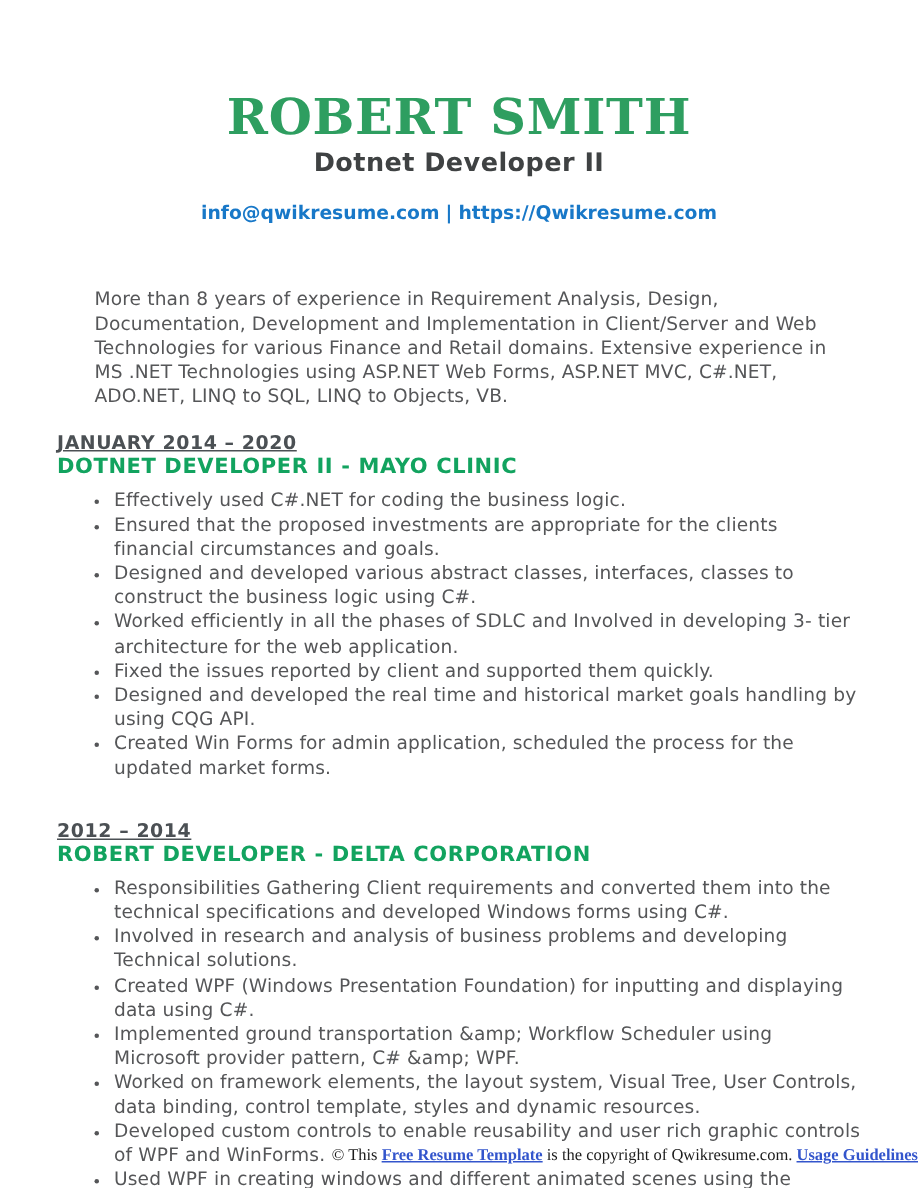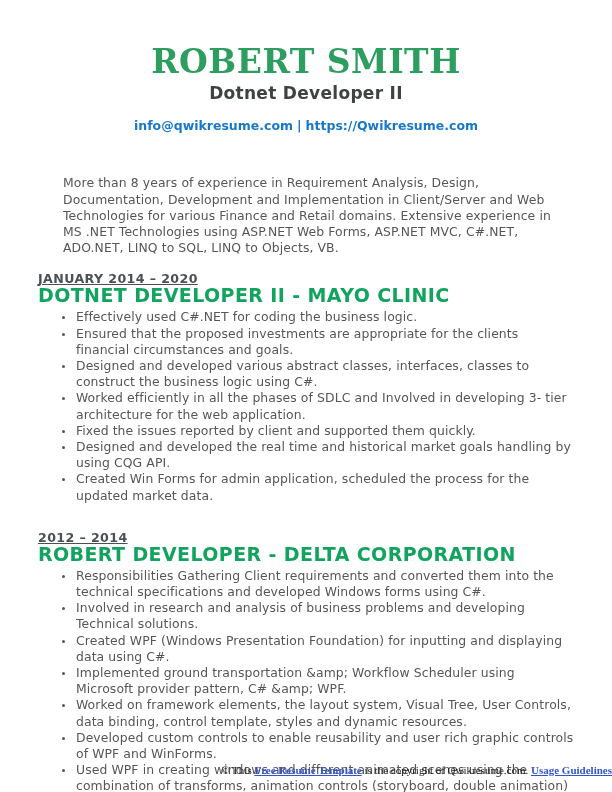--- a/index.html
+++ b/index.html
@@ -14,21 +14,21 @@
     margin: 0 auto;
     background: #ffffff;
     overflow: hidden;
     font-family: "DejaVu Sans", "Liberation Sans", sans-serif;
     box-sizing: border-box;
   }
 
   
   .header {
     text-align: center;
-    padding-top: 44px;
+    padding-top: 60px;
   }
   .resume-name {
     margin: 0;
     font-family: "DejaVu Serif", "Liberation Serif", serif;
     font-weight: 600;
     font-size: 33px;
     line-height: 1.1;
     letter-spacing: 0.5px;
     color: var(--accent-green, #2e9e60);
   }
@@ -68,21 +68,21 @@
   .section-2 { margin-top: 25px; }
   .exp-dates {
     font-size: 12.6px;
     font-weight: bold;
     letter-spacing: 0.4px;
     color: #4b5054;
     line-height: 17px;
     text-decoration: underline;
   }
   .exp-title {
-    font-size: 19px;
+    font-size: 14px;
     font-weight: bold;
     letter-spacing: 0.4px;
     color: var(--heading-green, #12a35f);
     line-height: 17px;
   }
   .exp-bullets {
     margin: 5px 0 0 0;
     padding: 0 0 0 37px;
     list-style: disc outside;
   }
@@ -133,21 +133,21 @@
   <div class="section section-1">
     <div class="exp-dates">JANUARY 2014 – 2020</div>
     <div class="exp-title">DOTNET DEVELOPER II - MAYO CLINIC</div>
     <ul class="exp-bullets">
       <li>Effectively used C#.NET for coding the business logic.</li>
       <li>Ensured that the proposed investments are appropriate for the clients financial circumstances and goals.</li>
       <li>Designed and developed various abstract classes, interfaces, classes to construct the business logic using C#.</li>
       <li>Worked efficiently in all the phases of SDLC and Involved in developing 3- tier architecture for the web application.</li>
       <li>Fixed the issues reported by client and supported them quickly.</li>
       <li>Designed and developed the real time and historical market goals handling by using CQG API.</li>
-      <li>Created Win Forms for admin application, scheduled the process for the updated market data.</li>
+      <li>Created Win Forms for admin application, scheduled the process for the updated market forms.</li>
     </ul>
   </div>
 
   <div class="section section-2">
     <div class="exp-dates">2012 – 2014</div>
     <div class="exp-title">ROBERT DEVELOPER - DELTA CORPORATION</div>
     <ul class="exp-bullets">
       <li>Responsibilities Gathering Client requirements and converted them into the technical specifications and developed Windows forms using C#.</li>
       <li>Involved in research and analysis of business problems and developing Technical solutions.</li>
       <li>Created WPF (Windows Presentation Foundation) for inputting and displaying data using C#.</li>

